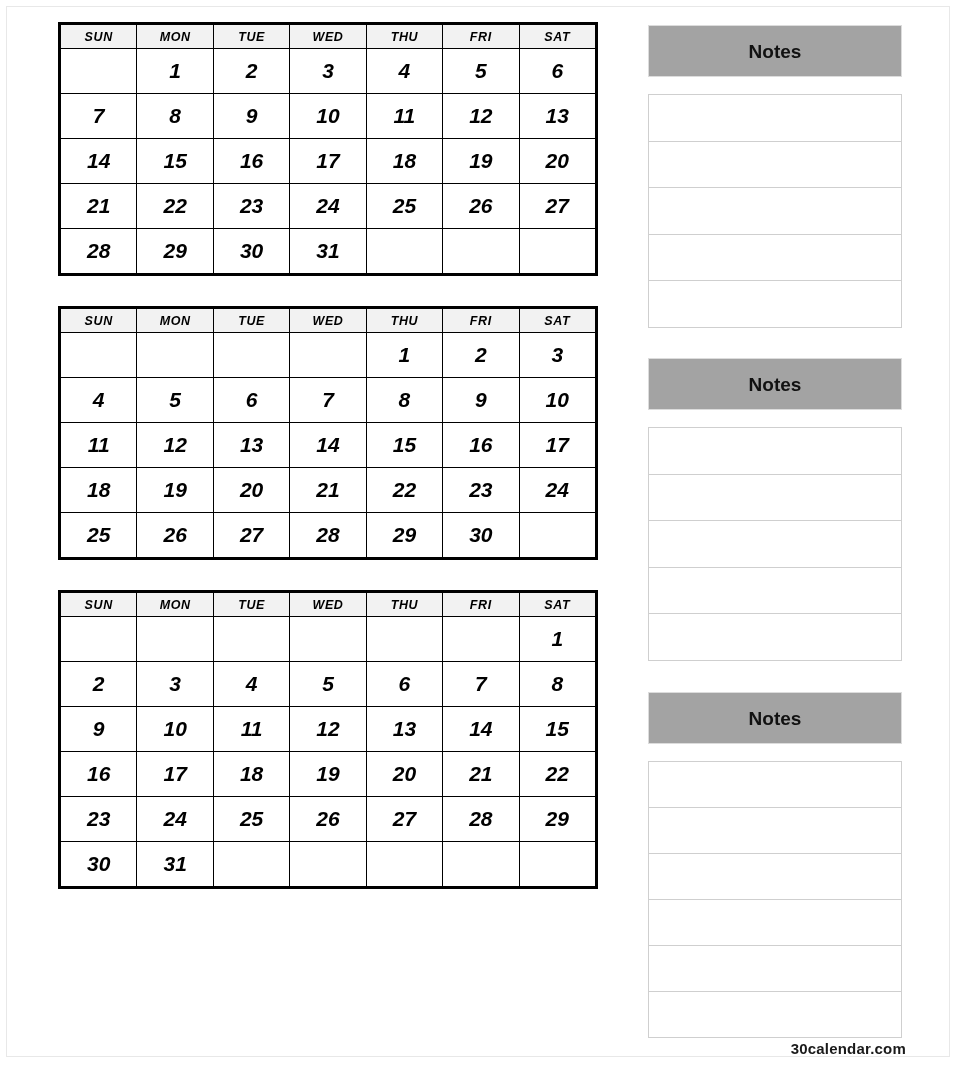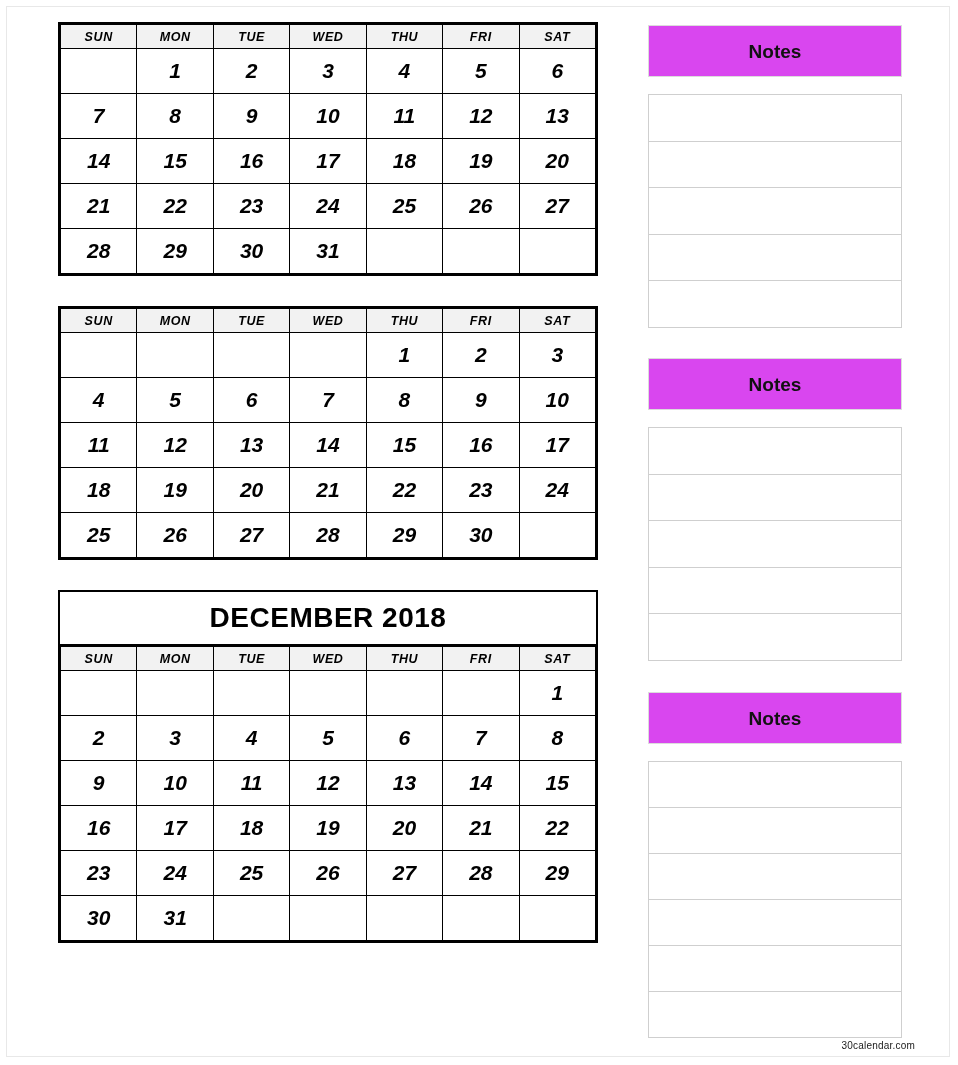--- a/index.html
+++ b/index.html
@@ -99,21 +99,21 @@
   .notes-col {
     position: absolute;
     left: 648px;
     top: 25px;
     width: 254px;
   }
 
   .notes-block { margin-bottom: 0; }
 
   .notes-head {
-    background: #d946ef;
+    background: #a3a3a3;
     border: 1px solid #dcdcdc;
     box-sizing: border-box;
     height: 52px;
     line-height: 52px;
     text-align: center;
     font-size: 19px;
     font-weight: bold;
     color: #111111;
   }
 
@@ -125,24 +125,24 @@
   }
   .notes-lines .nline {
     border-top: 1px solid #cfcfcf;
     box-sizing: border-box;
   }
   .notes-lines .nline:first-child { border-top: 1px solid #cfcfcf; }
 
   
   .footer {
     position: absolute;
-    right: 43px;
+    right: 52px;
     top: 1040px;
-    font-size: 10px;
-    font-weight: normal;
+    font-size: 15px;
+    font-weight: bold;
     color: #1a1a1a;
     letter-spacing: 0.2px;
   }
 </style>
 </head>
 <body>
 
 <div class="sheet">
   <div class="page-frame"></div>
 
@@ -265,21 +265,20 @@
               <td>27</td>
               <td>28</td>
               <td>29</td>
               <td>30</td>
               <td class="empty"></td>
             </tr>
           </tbody>
         </table>
       </div>
       <div class="calendar">
-        <div class="cal-title">DECEMBER 2018</div>
         <table class="grid">
           <thead>
             <tr>
               <th>SUN</th>
               <th>MON</th>
               <th>TUE</th>
               <th>WED</th>
               <th>THU</th>
               <th>FRI</th>
               <th>SAT</th>

